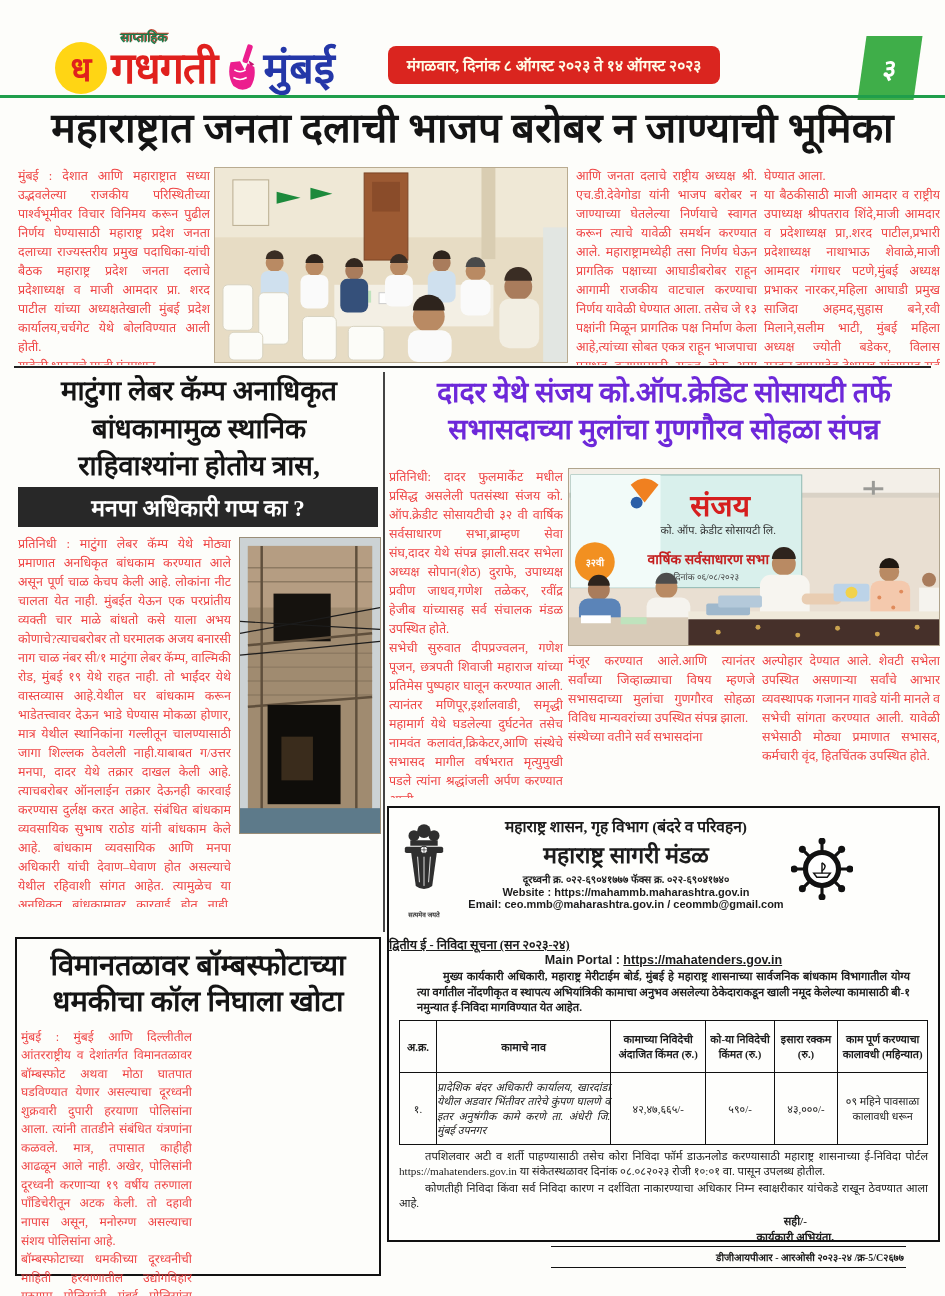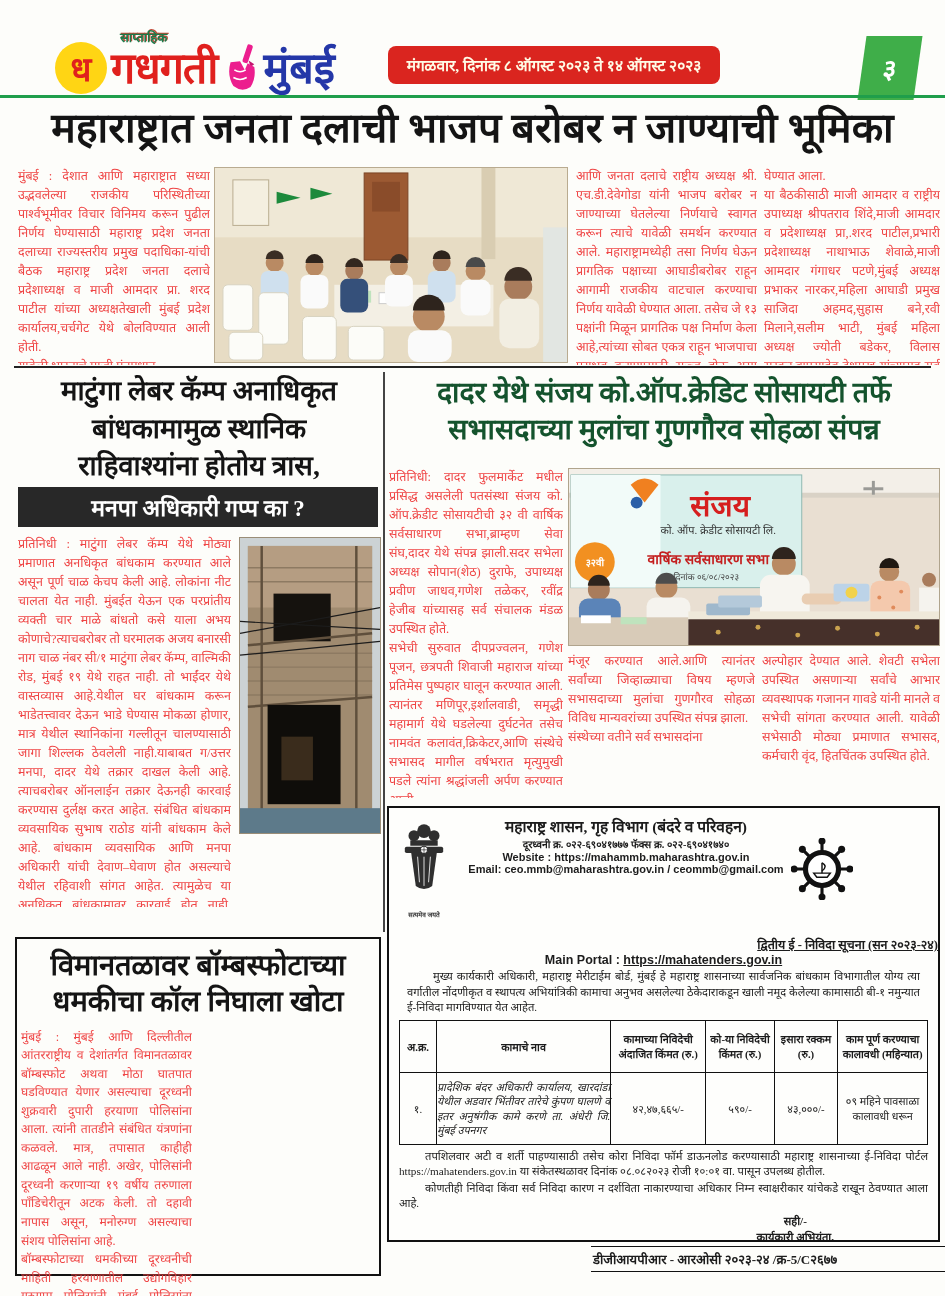--- a/index.html
+++ b/index.html
@@ -48,59 +48,59 @@
 
   
   .airport-box{ position:absolute; left:15px; top:937px; width:366px; height:339px;
     border:2px solid #111; background:#fdfdfa; padding:8px 4px 6px; }
   .airport-headline{ text-align:center; font-size:29px; font-weight:bold; line-height:1.25;
     white-space:pre-line; color:#141414; margin-bottom:8px; }
   .airport-cols{ column-count:2; column-gap:12px; height:232px; }
 
   
   .sanjay-headline{ position:absolute; left:388px; top:374px; width:552px; text-align:center;
-    font-size:28.5px; font-weight:bold; line-height:1.3; white-space:pre-line; color:#14532d; }
+    font-size:28.5px; font-weight:bold; line-height:1.3; white-space:pre-line; color:#6d28d9; }
   .sanjay-col1{ position:absolute; left:389px; top:468px; width:174px; height:330px; }
   .photo3{ position:absolute; left:568px; top:468px; width:372px; height:178px; border:1px solid #b0a48d; }
   .sanjay-col2{ position:absolute; left:568px; top:652px; width:187px; height:147px; }
   .sanjay-col3{ position:absolute; left:762px; top:652px; width:178px; height:147px; }
 
   
   .notice-box{ position:absolute; left:387px; top:806px; width:553px; height:436px;
     border:2px solid #111; background:#fefefc; overflow:hidden; }
   .gov-header{ position:relative; padding-top:7px; min-height:122px; }
   .emblem-wrap{ position:absolute; left:10px; top:14px; width:50px; text-align:center; }
   .emblem-caption{ font-size:6.5px; font-weight:bold; color:#333; }
   .wheel-wrap{ position:absolute; left:402px; top:30px; }
   .gov-center{ margin-left:64px; width:346px; text-align:center; }
   .gov-line1{ font-size:15.5px; font-weight:bold; }
   .gov-line2{ font-size:23px; font-weight:bold; margin:1px 0 2px; }
   .gov-addr, .gov-phone{ font-size:10.3px; font-weight:bold; }
   .gov-web, .gov-email{ font-size:11px; font-weight:bold; font-family:"Liberation Sans", sans-serif; }
-  .tender-title{ text-align:right; font-size:12.5px; font-weight:bold; margin-top:6px; }
+  .tender-title{ text-align:left; font-size:12.5px; font-weight:bold; margin-top:6px; }
   .tender-title span{ text-decoration:underline; }
   .tender-portal{ text-align:center; font-size:12.5px; font-weight:bold;
     font-family:"Liberation Sans", sans-serif; }
   .tender-portal .url{ text-decoration:underline; }
-  .tender-intro{ font-size:11.2px; line-height:1.4; text-align:justify; padding:2px 18px 0;
-    text-indent:26px; }
+  .tender-intro{ font-size:11.2px; line-height:1.4; text-align:justify; padding:2px 28px 0;
+    text-indent:26px;font-weight:bold; }
   .tender-table{ width:calc(100% - 20px); margin:4px 10px 2px; border-collapse:collapse;
     table-layout:fixed; }
   .tender-table th, .tender-table td{ border:1.4px solid #111; font-size:10.8px; padding:2px 3px;
     text-align:center; vertical-align:middle; line-height:1.3; }
   .tender-table th{ font-weight:bold; height:52px; }
   .tender-table td{ height:72px; }
   .tender-table td.work-name{ text-align:justify; padding:2px 0;font-style:italic; }
   .tender-terms{ font-size:11.2px; line-height:1.35; text-align:justify; padding:2px 10px 0;
     text-indent:26px; }
   .sign-block{ width:46%; margin-left:51%; text-align:center; font-size:11.2px; font-weight:bold;
     line-height:1.35; margin-top:3px; }
 
-  .footer-ref{ position:absolute; left:591px; top:1246px; width:355px; text-align:left;
-    font-size:13px; font-weight:bold; border-top:1.5px solid #111; border-bottom:1.5px solid #111;
+  .footer-ref{ position:absolute; left:551px; top:1246px; width:355px; text-align:right;
+    font-size:10px; font-weight:bold; border-top:1.5px solid #111; border-bottom:1.5px solid #111;
     padding:3px 2px; }
 </style>
 </head>
 <body>
 
 <div class="page">
 
   <div class="weekly-label">साप्ताहिक</div>
   <div class="logo-row">
     <div class="dha-circle">ध</div>
@@ -337,20 +337,21 @@
           <circle cx="30" cy="30" r="16" fill="#ffffff" stroke="#111" stroke-width="5"></circle>
           <g stroke="#111" stroke-width="1.4" fill="none">
             <path d="M22 34 h16 l-3 4 h-10 z"></path>
               <line x1="30" y1="24" x2="30" y2="34"></line>
               <path d="M30 24 q6 3 0 8"></path>
           </g>
         </svg>
       </div>
       <div class="gov-center">
         <div class="gov-line1">महाराष्ट्र शासन, गृह विभाग (बंदरे व परिवहन)</div>
+        <div class="gov-line2">महाराष्ट्र सागरी मंडळ</div>
         <div class="gov-phone">दूरध्वनी क्र. ०२२-६९०४१७७७ फॅक्स क्र. ०२२-६९०४१७४०</div>
         <div class="gov-web">Website : https://mahammb.maharashtra.gov.in</div>
         <div class="gov-email">Email: ceo.mmb@maharashtra.gov.in / ceommb@gmail.com</div>
       </div>
     </div>
 
     <div class="tender-title"><span>द्वितीय ई - निविदा सूचना (सन २०२३-२४)</span></div>
     <div class="tender-portal"><span>Main Portal : </span><span class="url">https://mahatenders.gov.in</span></div>
     <div class="tender-intro">मुख्य कार्यकारी अधिकारी, महाराष्ट्र मेरीटाईम बोर्ड, मुंबई हे महाराष्ट्र शासनाच्या सार्वजनिक बांधकाम विभागातील योग्य त्या वर्गातील नोंदणीकृत व स्थापत्य अभियांत्रिकी कामाचा अनुभव असलेल्या ठेकेदाराकडून खाली नमूद केलेल्या कामासाठी बी-१ नमुन्यात ई-निविदा मागविण्यात येत आहेत.</div>
 

